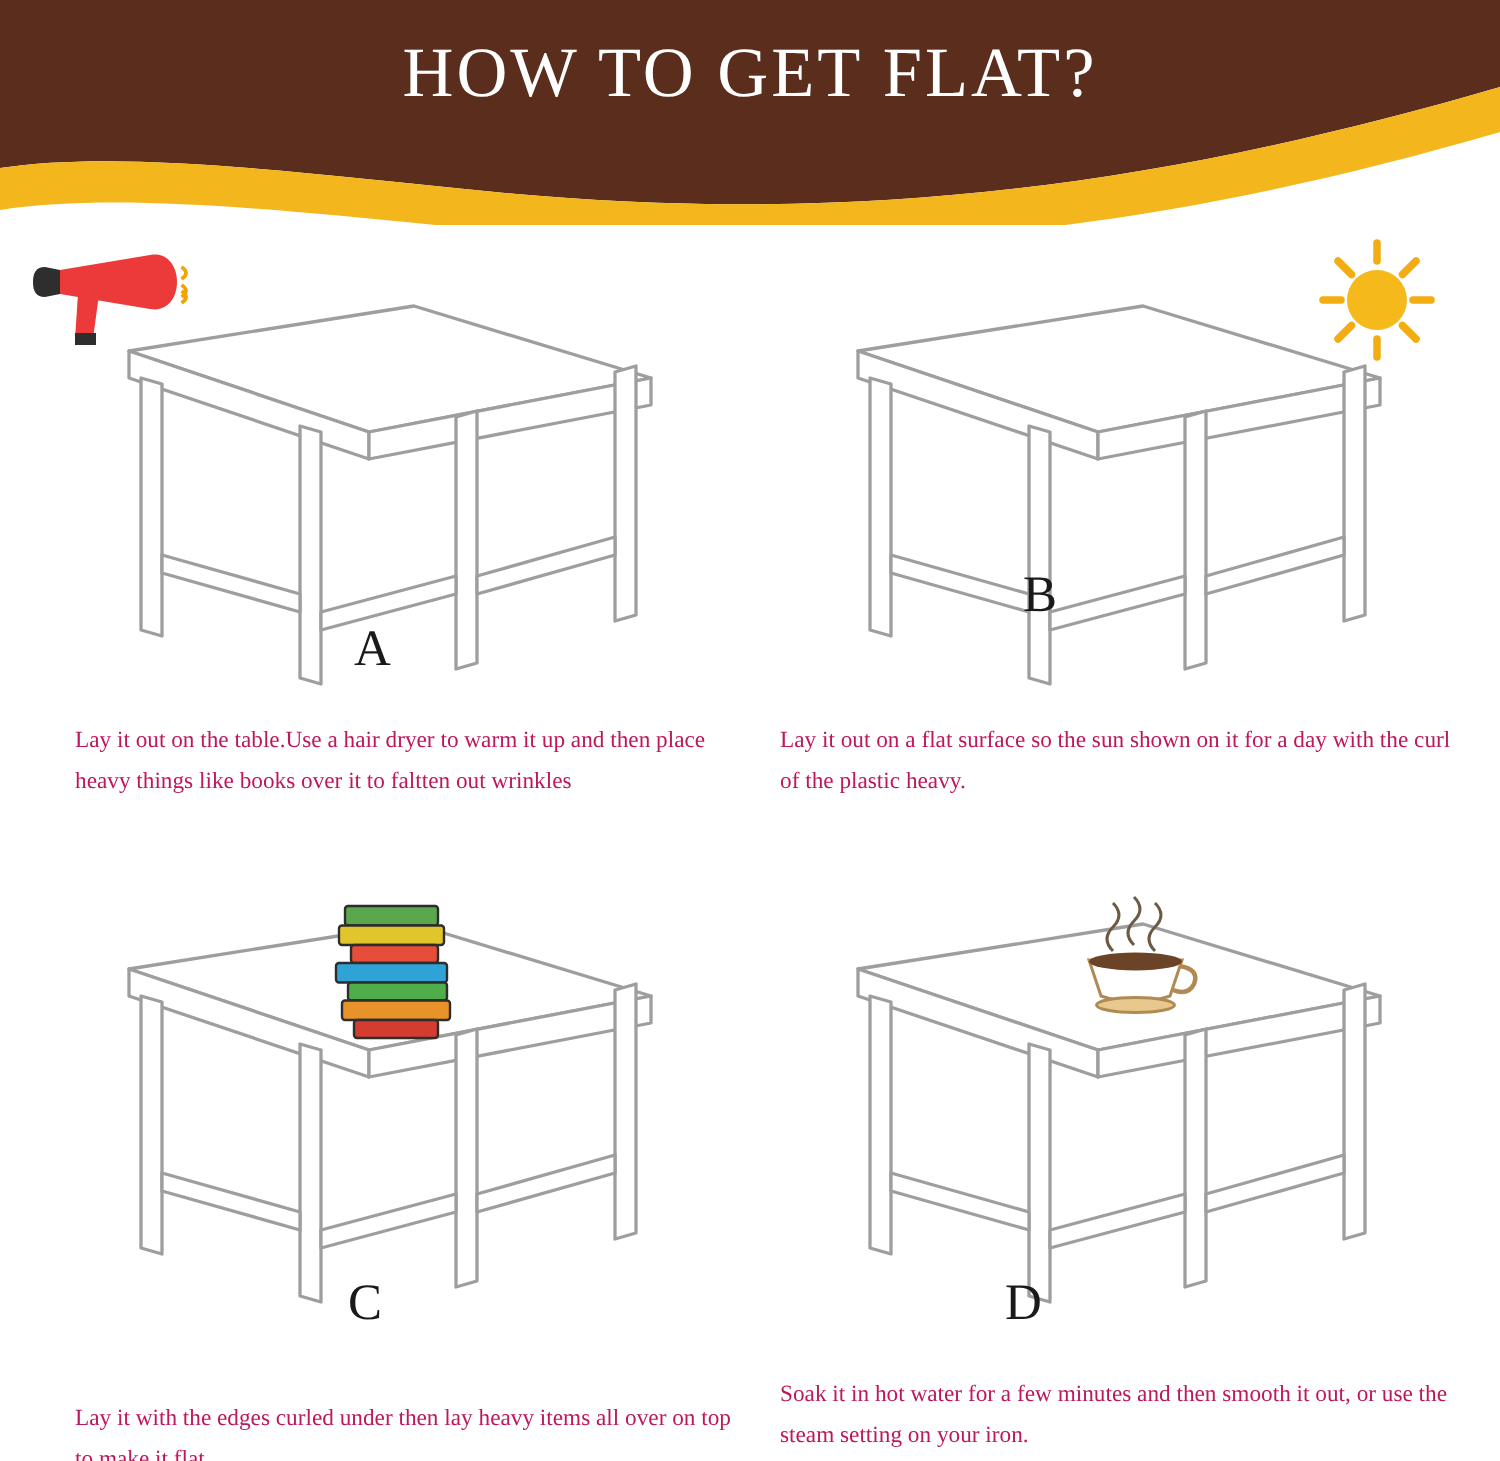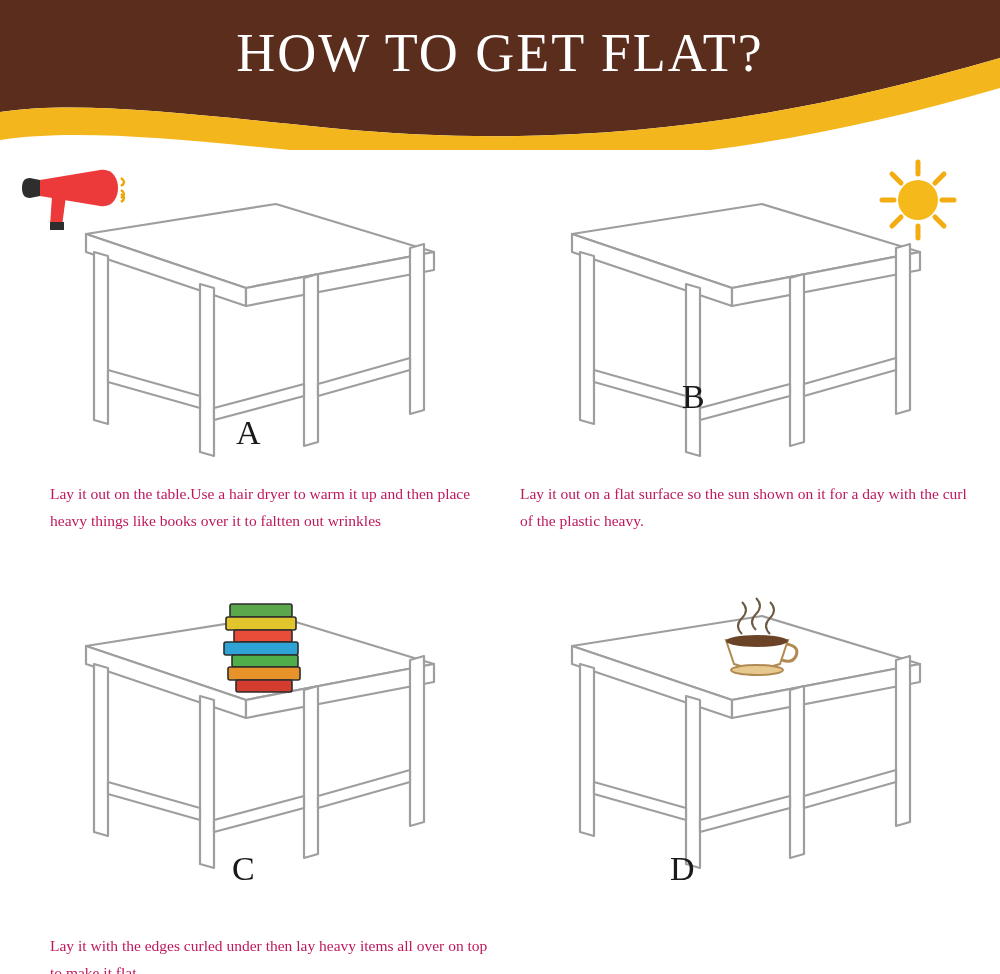--- a/index.html
+++ b/index.html
@@ -30,21 +30,21 @@
     height: 150px;
   }
   .header-title {
     position: absolute;
     top: 22px;
     left: 0;
     width: 1000px;
     text-align: center;
     color: #ffffff;
     font-family: "Liberation Serif", serif;
-    font-size: 54px;
+    font-size: 47px;
     letter-spacing: 2px;
     font-weight: 400;
     z-index: 3;
   }
 
   
   .panels {
     position: absolute;
     top: 150px;
     left: 0;
@@ -241,15 +241,16 @@
         <path d="M30,6 q8,8 0,16 q-8,8 0,16"></path>
         <path d="M44,2 q8,8 0,16 q-8,8 0,16"></path>
         <path d="M58,6 q8,8 0,16 q-8,8 0,16"></path>
       </g>
       <path d="M14,44 L76,44 L68,68 Q45,76 22,68 Z" fill="#ffffff" stroke="#b08a52" stroke-width="2"></path>
       <ellipse cx="45" cy="45" rx="31" ry="6" fill="#6b4326"></ellipse>
       <path d="M74,48 q14,2 10,12 q-4,8 -14,4" fill="none" stroke="#b08a52" stroke-width="3"></path>
       <ellipse cx="45" cy="74" rx="26" ry="5" fill="#e8c98d" stroke="#b08a52" stroke-width="2"></ellipse>
     </svg>
     <div class="panel-letter">D</div>
+    <div class="panel-caption">Soak it in hot water for a few minutes and then smooth it out, or use the steam setting on your iron.</div>
   </div>
 
 </div>
 
 </body></html>

